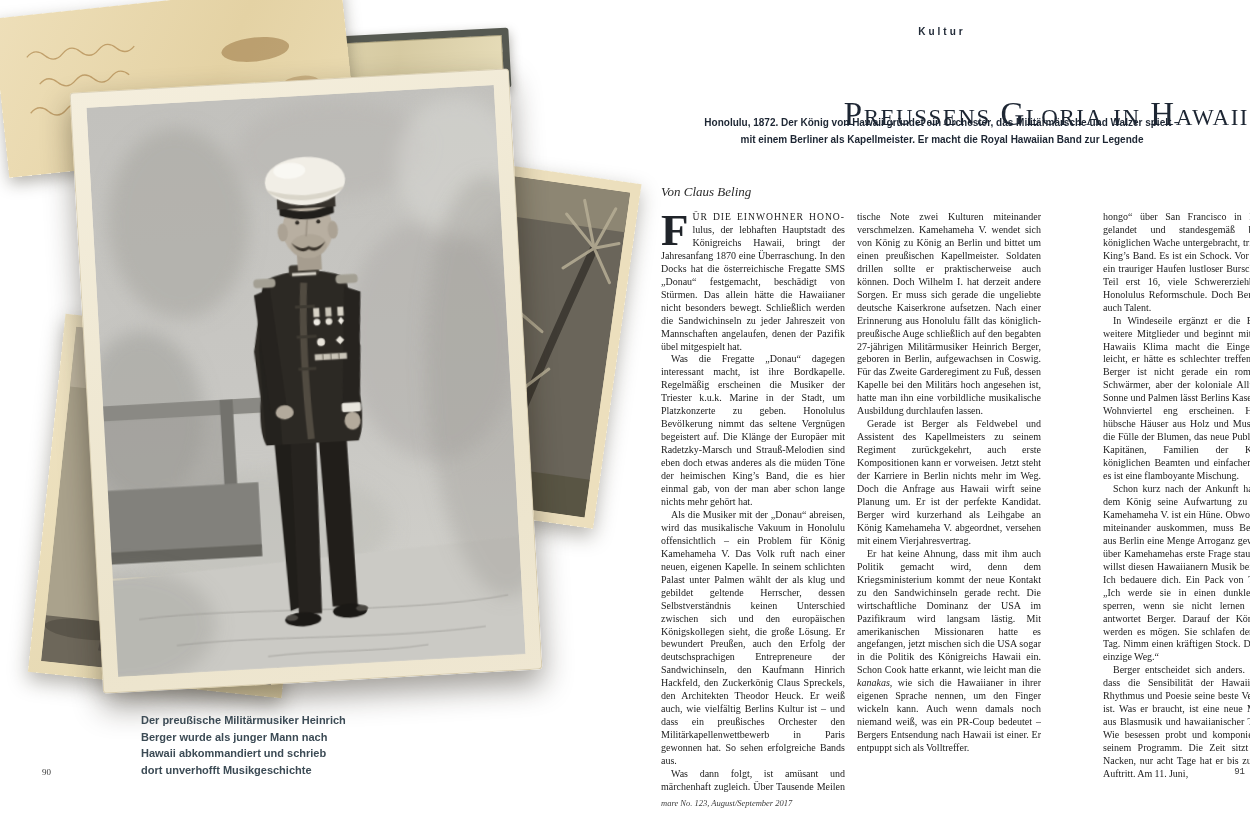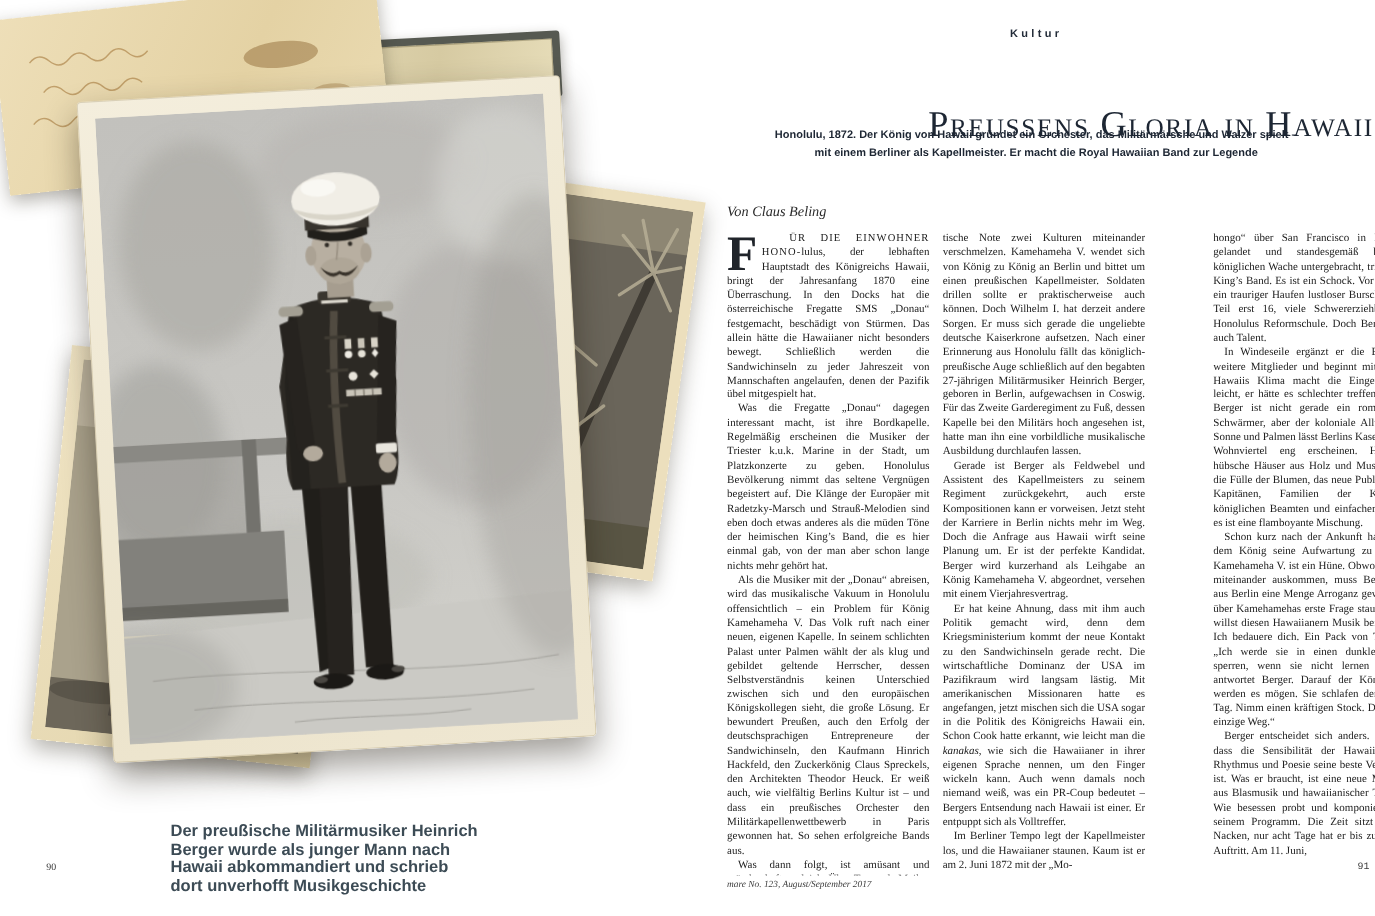--- a/index.html
+++ b/index.html
@@ -33,26 +33,26 @@
     position:absolute;top:211px;width:184px;height:585px;overflow:hidden;
     font-size:10px;line-height:12.95px;text-align:justify;
     hyphens:auto;-webkit-hyphens:auto;word-spacing:-0.2px;
   }
   .col p{margin:0;}
   .col p.ind{text-indent:10px;}
   .dropcap{
     float:left;font-size:45px;line-height:35px;padding:2px 4px 0 0;
     color:#20242a;font-weight:bold;
   }
-  .leadin{letter-spacing:1px;font-size:9.6px;margin-left:25px;}
+  .leadin{letter-spacing:1px;font-size:9.6px;}
   #col1{left:661px;} #col2{left:857px;} #col3{left:1103px;}
   .footer-left{
     position:absolute;left:661px;top:798px;font-size:8.5px;color:#3a3a3a;font-style:italic;
   }
-  .pagenum{position:absolute;top:767px;font-size:9px;color:#3a3a3a;margin-top:16px;}
+  .pagenum{position:absolute;top:767px;font-size:9px;color:#3a3a3a;}
   #pn90{left:42px;}
   #pn91{left:1150px;width:95px;text-align:right;font-family:Liberation Mono, monospace;}
   
   .stack{position:absolute;left:0;top:0;width:630px;height:720px;}
   .album{
     position:absolute;background:#565951;border-radius:3px;
     box-shadow:0 5px 12px rgba(40,35,20,.4);
   }
   .album .panel{
     position:absolute;left:7px;top:7px;right:7px;bottom:5px;
@@ -85,23 +85,23 @@
       radial-gradient(circle at 94% 22%, rgba(150,118,58,.4) 1.2px, transparent 2.5px),
       radial-gradient(circle at 90% 88%, rgba(150,118,58,.4) 1.5px, transparent 3px),
       radial-gradient(circle at 40% 97%, rgba(150,118,58,.35) 1px, transparent 2px),
       linear-gradient(160deg,#f4eedd,#ece4cc 70%,#efe7d2);
     padding:16px;box-sizing:border-box;
     box-shadow:0 14px 30px rgba(30,25,12,.42), inset 0 0 0 1px rgba(140,120,70,.25);
     border-radius:4px;
   }
   .photo-inner{width:100%;height:100%;display:block;}
   .caption{
-    position:absolute;left:141px;top:748px;
+    position:absolute;left:141px;top:712px;
     font-family:"Liberation Sans", sans-serif;font-weight:bold;
-    font-size:15px;line-height:16.5px;color:#3c4b55;white-space:pre-line;margin-left:14px;
+    font-size:11px;line-height:16.5px;color:#3c4b55;white-space:pre-line;
   }
 </style>
 </head>
 <body>
 
 <div class="stack">
 
   <div class="album" id="albumB">
     <div class="panel"></div>
   </div>
@@ -289,21 +289,20 @@
 <div class="col" id="col1">
     <p><span class="dropcap">F</span><span class="leadin">ÜR DIE EINWOHNER HONO-</span>lulus, der lebhaften Hauptstadt des Königreichs Hawaii, bringt der Jahresanfang 1870 eine Überraschung. In den Docks hat die österreichische Fregatte SMS „Donau“ festgemacht, beschädigt von Stürmen. Das allein hätte die Hawaiianer nicht besonders bewegt. Schließlich werden die Sandwichinseln zu jeder Jahreszeit von Mannschaften angelaufen, denen der Pazifik übel mitgespielt hat.</p>
     <p class="ind">Was die Fregatte „Donau“ dagegen interessant macht, ist ihre Bordkapelle. Regelmäßig erscheinen die Musiker der Triester k.u.k. Marine in der Stadt, um Platzkonzerte zu geben. Honolulus Bevölkerung nimmt das seltene Vergnügen begeistert auf. Die Klänge der Europäer mit Radetzky-Marsch und Strauß-Melodien sind eben doch etwas anderes als die müden Töne der heimischen King’s Band, die es hier einmal gab, von der man aber schon lange nichts mehr gehört hat.</p>
     <p class="ind">Als die Musiker mit der „Donau“ abreisen, wird das musikalische Vakuum in Honolulu offensichtlich – ein Problem für König Kamehameha V. Das Volk ruft nach einer neuen, eigenen Kapelle. In seinem schlichten Palast unter Palmen wählt der als klug und gebildet geltende Herrscher, dessen Selbstverständnis keinen Unterschied zwischen sich und den europäischen Königskollegen sieht, die große Lösung. Er bewundert Preußen, auch den Erfolg der deutschsprachigen Entrepreneure der Sandwichinseln, den Kaufmann Hinrich Hackfeld, den Zuckerkönig Claus Spreckels, den Architekten Theodor Heuck. Er weiß auch, wie vielfältig Berlins Kultur ist – und dass ein preußisches Orchester den Militärkapellenwettbewerb in Paris gewonnen hat. So sehen erfolgreiche Bands aus.</p>
     <p class="ind">Was dann folgt, ist amüsant und märchenhaft zugleich. Über Tausende Meilen hinweg lässt eine ungewöhnliche diploma-</p>
   </div>
 <div class="col" id="col2">
     <p class="cont">tische Note zwei Kulturen miteinander verschmelzen. Kamehameha V. wendet sich von König zu König an Berlin und bittet um einen preußischen Kapellmeister. Soldaten drillen sollte er praktischerweise auch können. Doch Wilhelm I. hat derzeit andere Sorgen. Er muss sich gerade die ungeliebte deutsche Kaiserkrone aufsetzen. Nach einer Erinnerung aus Honolulu fällt das königlich-preußische Auge schließlich auf den begabten 27-jährigen Militärmusiker Heinrich Berger, geboren in Berlin, aufgewachsen in Coswig. Für das Zweite Garderegiment zu Fuß, dessen Kapelle bei den Militärs hoch angesehen ist, hatte man ihn eine vorbildliche musikalische Ausbildung durchlaufen lassen.</p>
     <p class="ind">Gerade ist Berger als Feldwebel und Assistent des Kapellmeisters zu seinem Regiment zurückgekehrt, auch erste Kompositionen kann er vorweisen. Jetzt steht der Karriere in Berlin nichts mehr im Weg. Doch die Anfrage aus Hawaii wirft seine Planung um. Er ist der perfekte Kandidat. Berger wird kurzerhand als Leihgabe an König Kamehameha V. abgeordnet, versehen mit einem Vierjahresvertrag.</p>
     <p class="ind">Er hat keine Ahnung, dass mit ihm auch Politik gemacht wird, denn dem Kriegsministerium kommt der neue Kontakt zu den Sandwichinseln gerade recht. Die wirtschaftliche Dominanz der USA im Pazifikraum wird langsam lästig. Mit amerikanischen Missionaren hatte es angefangen, jetzt mischen sich die USA sogar in die Politik des Königreichs Hawaii ein. Schon Cook hatte erkannt, wie leicht man die <i>kanakas</i>, wie sich die Hawaiianer in ihrer eigenen Sprache nennen, um den Finger wickeln kann. Auch wenn damals noch niemand weiß, was ein PR-Coup bedeutet – Bergers Entsendung nach Hawaii ist einer. Er entpuppt sich als Volltreffer.</p>
-    <p class="ind">Im Berliner Tempo legt der Kapellmeister los, und die Hawaiianer staunen. Kaum ist er am 2. Juni 1872 mit der „Mo-</p>
   </div>
 <div class="col" id="col3">
     <p class="cont">hongo“ über San Francisco in Honolulu gelandet und standesgemäß bei der königlichen Wache untergebracht, trifft er die King’s Band. Es ist ein Schock. Vor ihm sitzt ein trauriger Haufen lustloser Burschen, zum Teil erst 16, viele Schwererziehbare aus Honolulus Reformschule. Doch Berger sieht auch Talent.</p>
     <p class="ind">In Windeseile ergänzt er die Band um weitere Mitglieder und beginnt mit Proben. Hawaiis Klima macht die Eingewöhnung leicht, er hätte es schlechter treffen können. Berger ist nicht gerade ein romantischer Schwärmer, aber der koloniale Alltag unter Sonne und Palmen lässt Berlins Kasernen und Wohnviertel eng erscheinen. Honolulus hübsche Häuser aus Holz und Muschelkalk, die Fülle der Blumen, das neue Publikum aus Kapitänen, Familien der Kaufleute, königlichen Beamten und einfachem Volk – es ist eine flamboyante Mischung.</p>
     <p class="ind">Schon kurz nach der Ankunft hat Berger dem König seine Aufwartung zu machen. Kamehameha V. ist ein Hüne. Obwohl sie gut miteinander auskommen, muss Berger, der aus Berlin eine Menge Arroganz gewöhnt ist, über Kamehamehas erste Frage staunen. „Du willst diesen Hawaiianern Musik beibringen? Ich bedauere dich. Ein Pack von Trotteln.“ „Ich werde sie in einen dunklen Raum sperren, wenn sie nicht lernen wollen“, antwortet Berger. Darauf der König: „Sie werden es mögen. Sie schlafen den ganzen Tag. Nimm einen kräftigen Stock. Das ist der einzige Weg.“</p>
     <p class="ind">Berger entscheidet sich anders. Er spürt, dass die Sensibilität der Hawaiianer für Rhythmus und Poesie seine beste Verbündete ist. Was er braucht, ist eine neue Mischung aus Blasmusik und hawaiianischer Tradition. Wie besessen probt und komponiert er an seinem Programm. Die Zeit sitzt ihm im Nacken, nur acht Tage hat er bis zum ersten Auftritt. Am 11. Juni,</p>
   </div>
 
 <div class="footer-left">mare No. 123, August/September 2017</div>
 <div class="pagenum" id="pn91">91</div>

